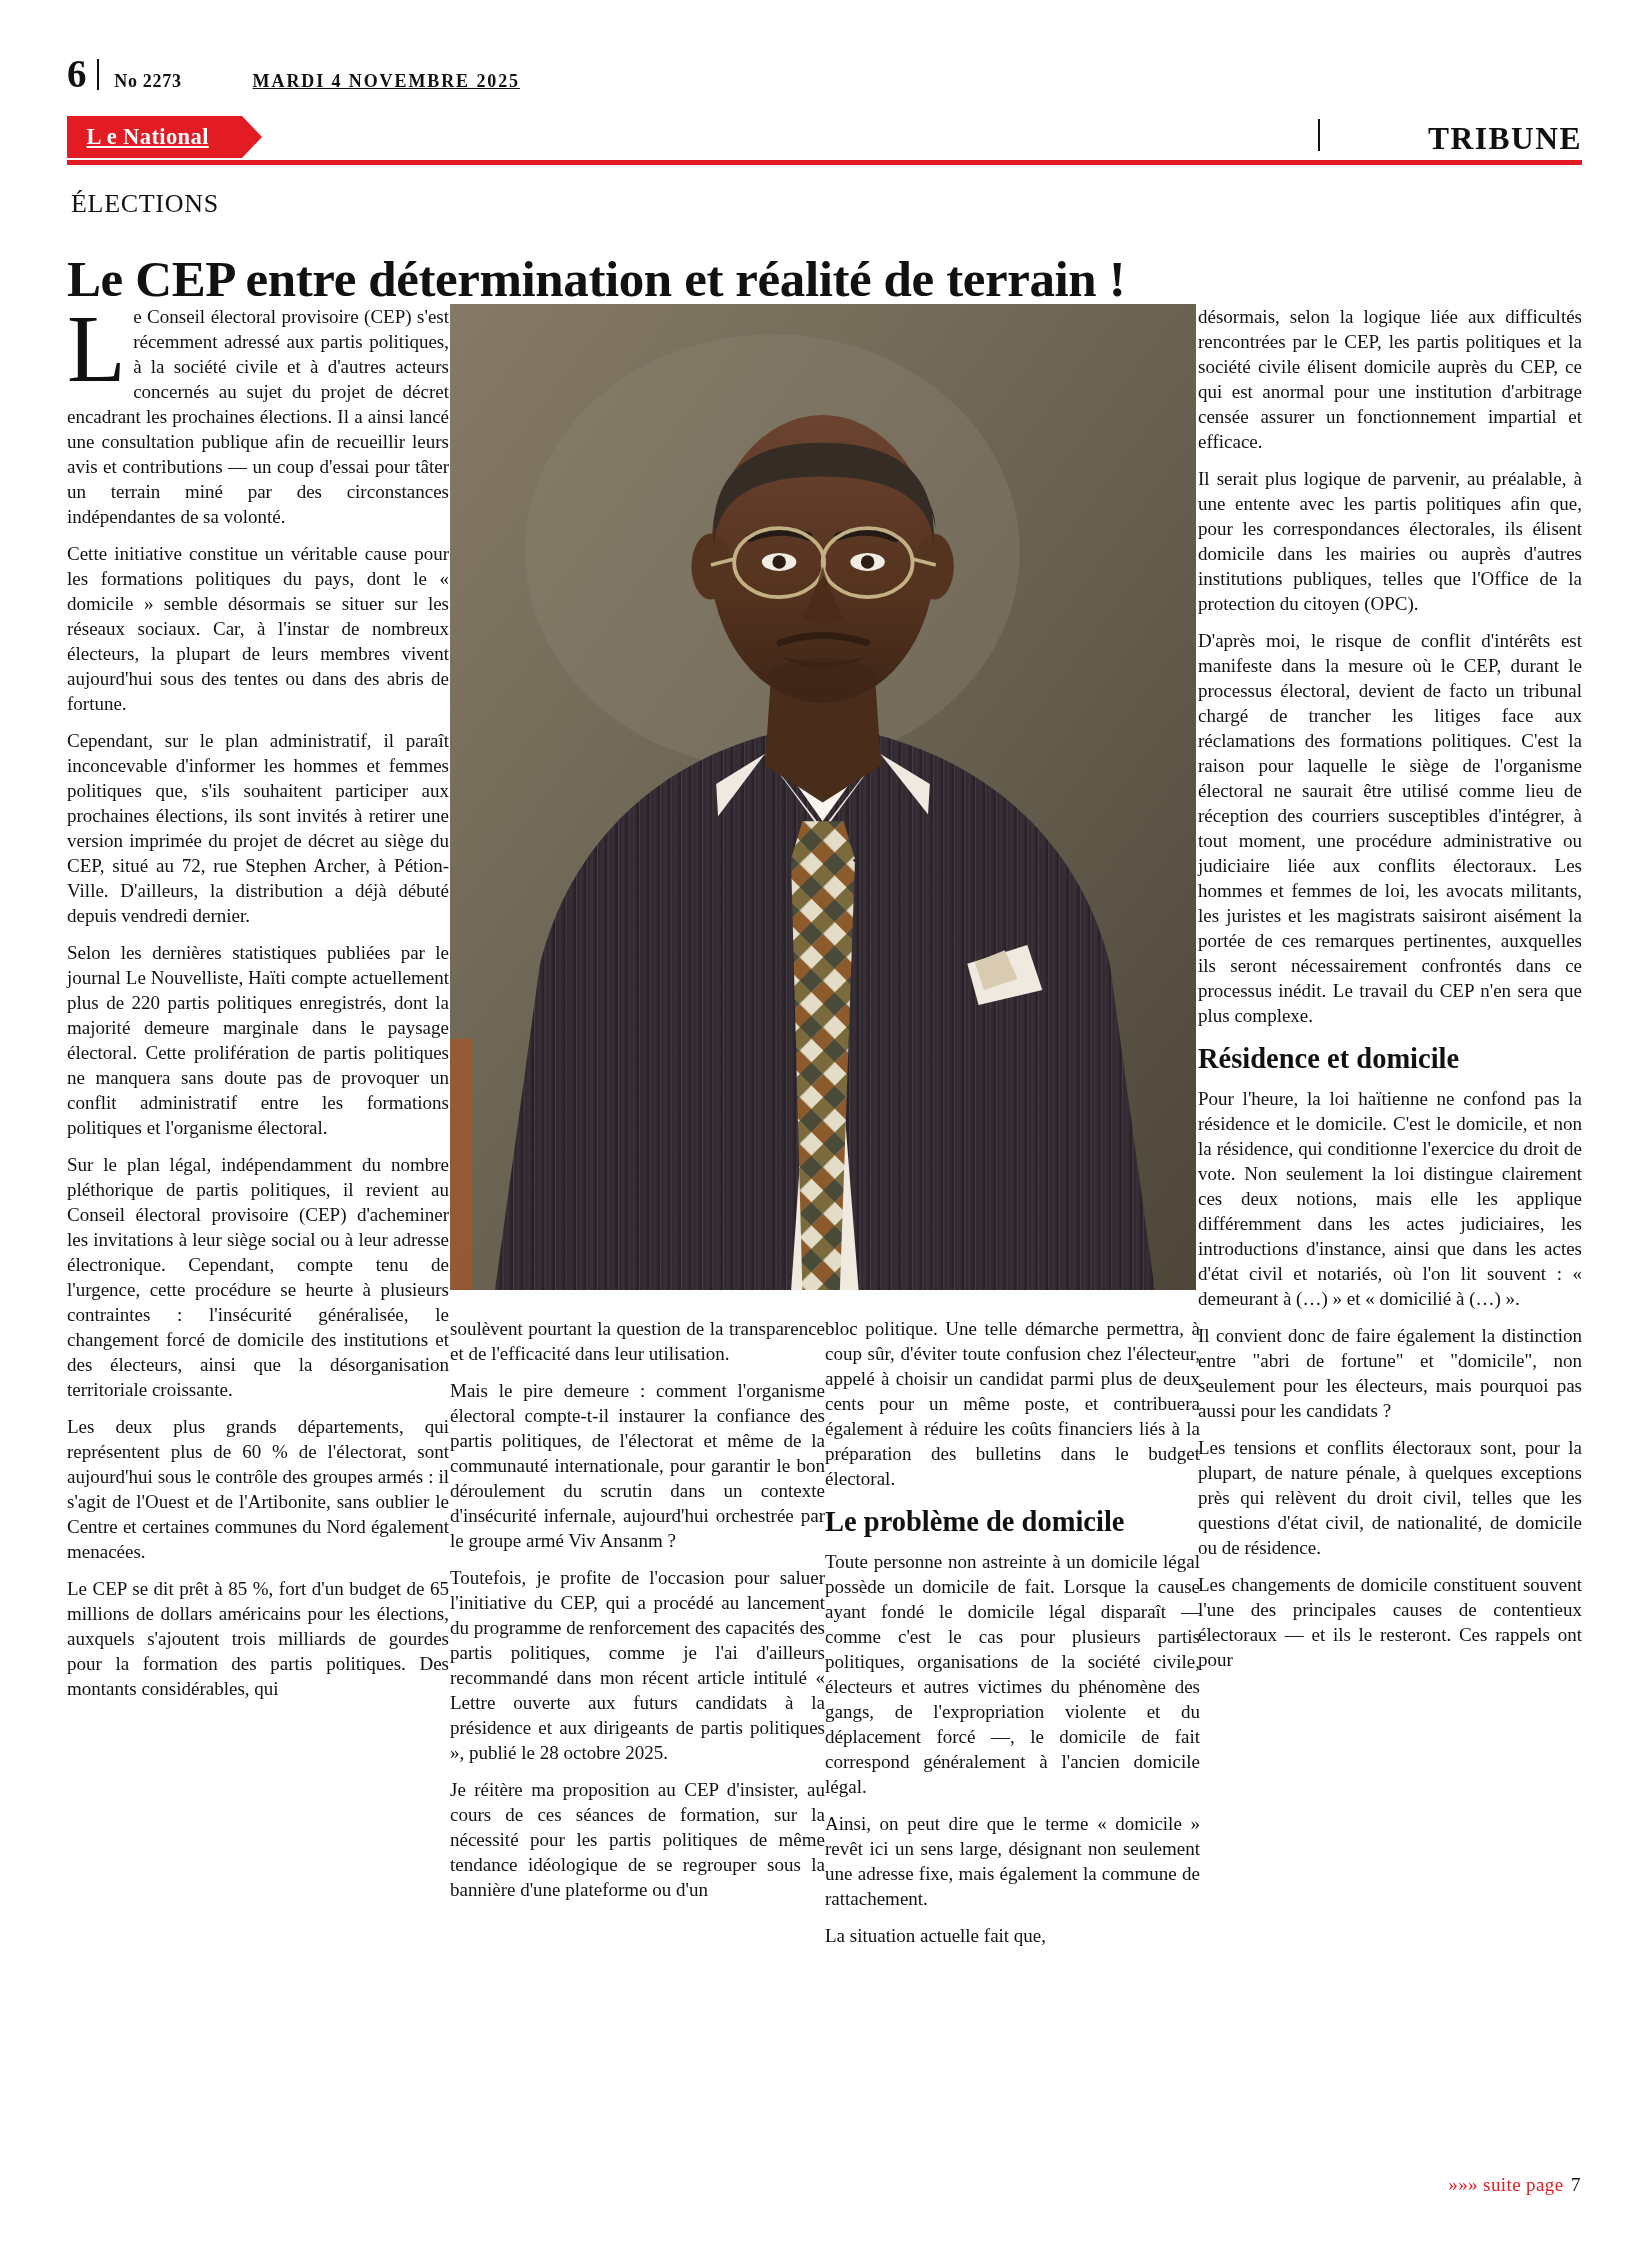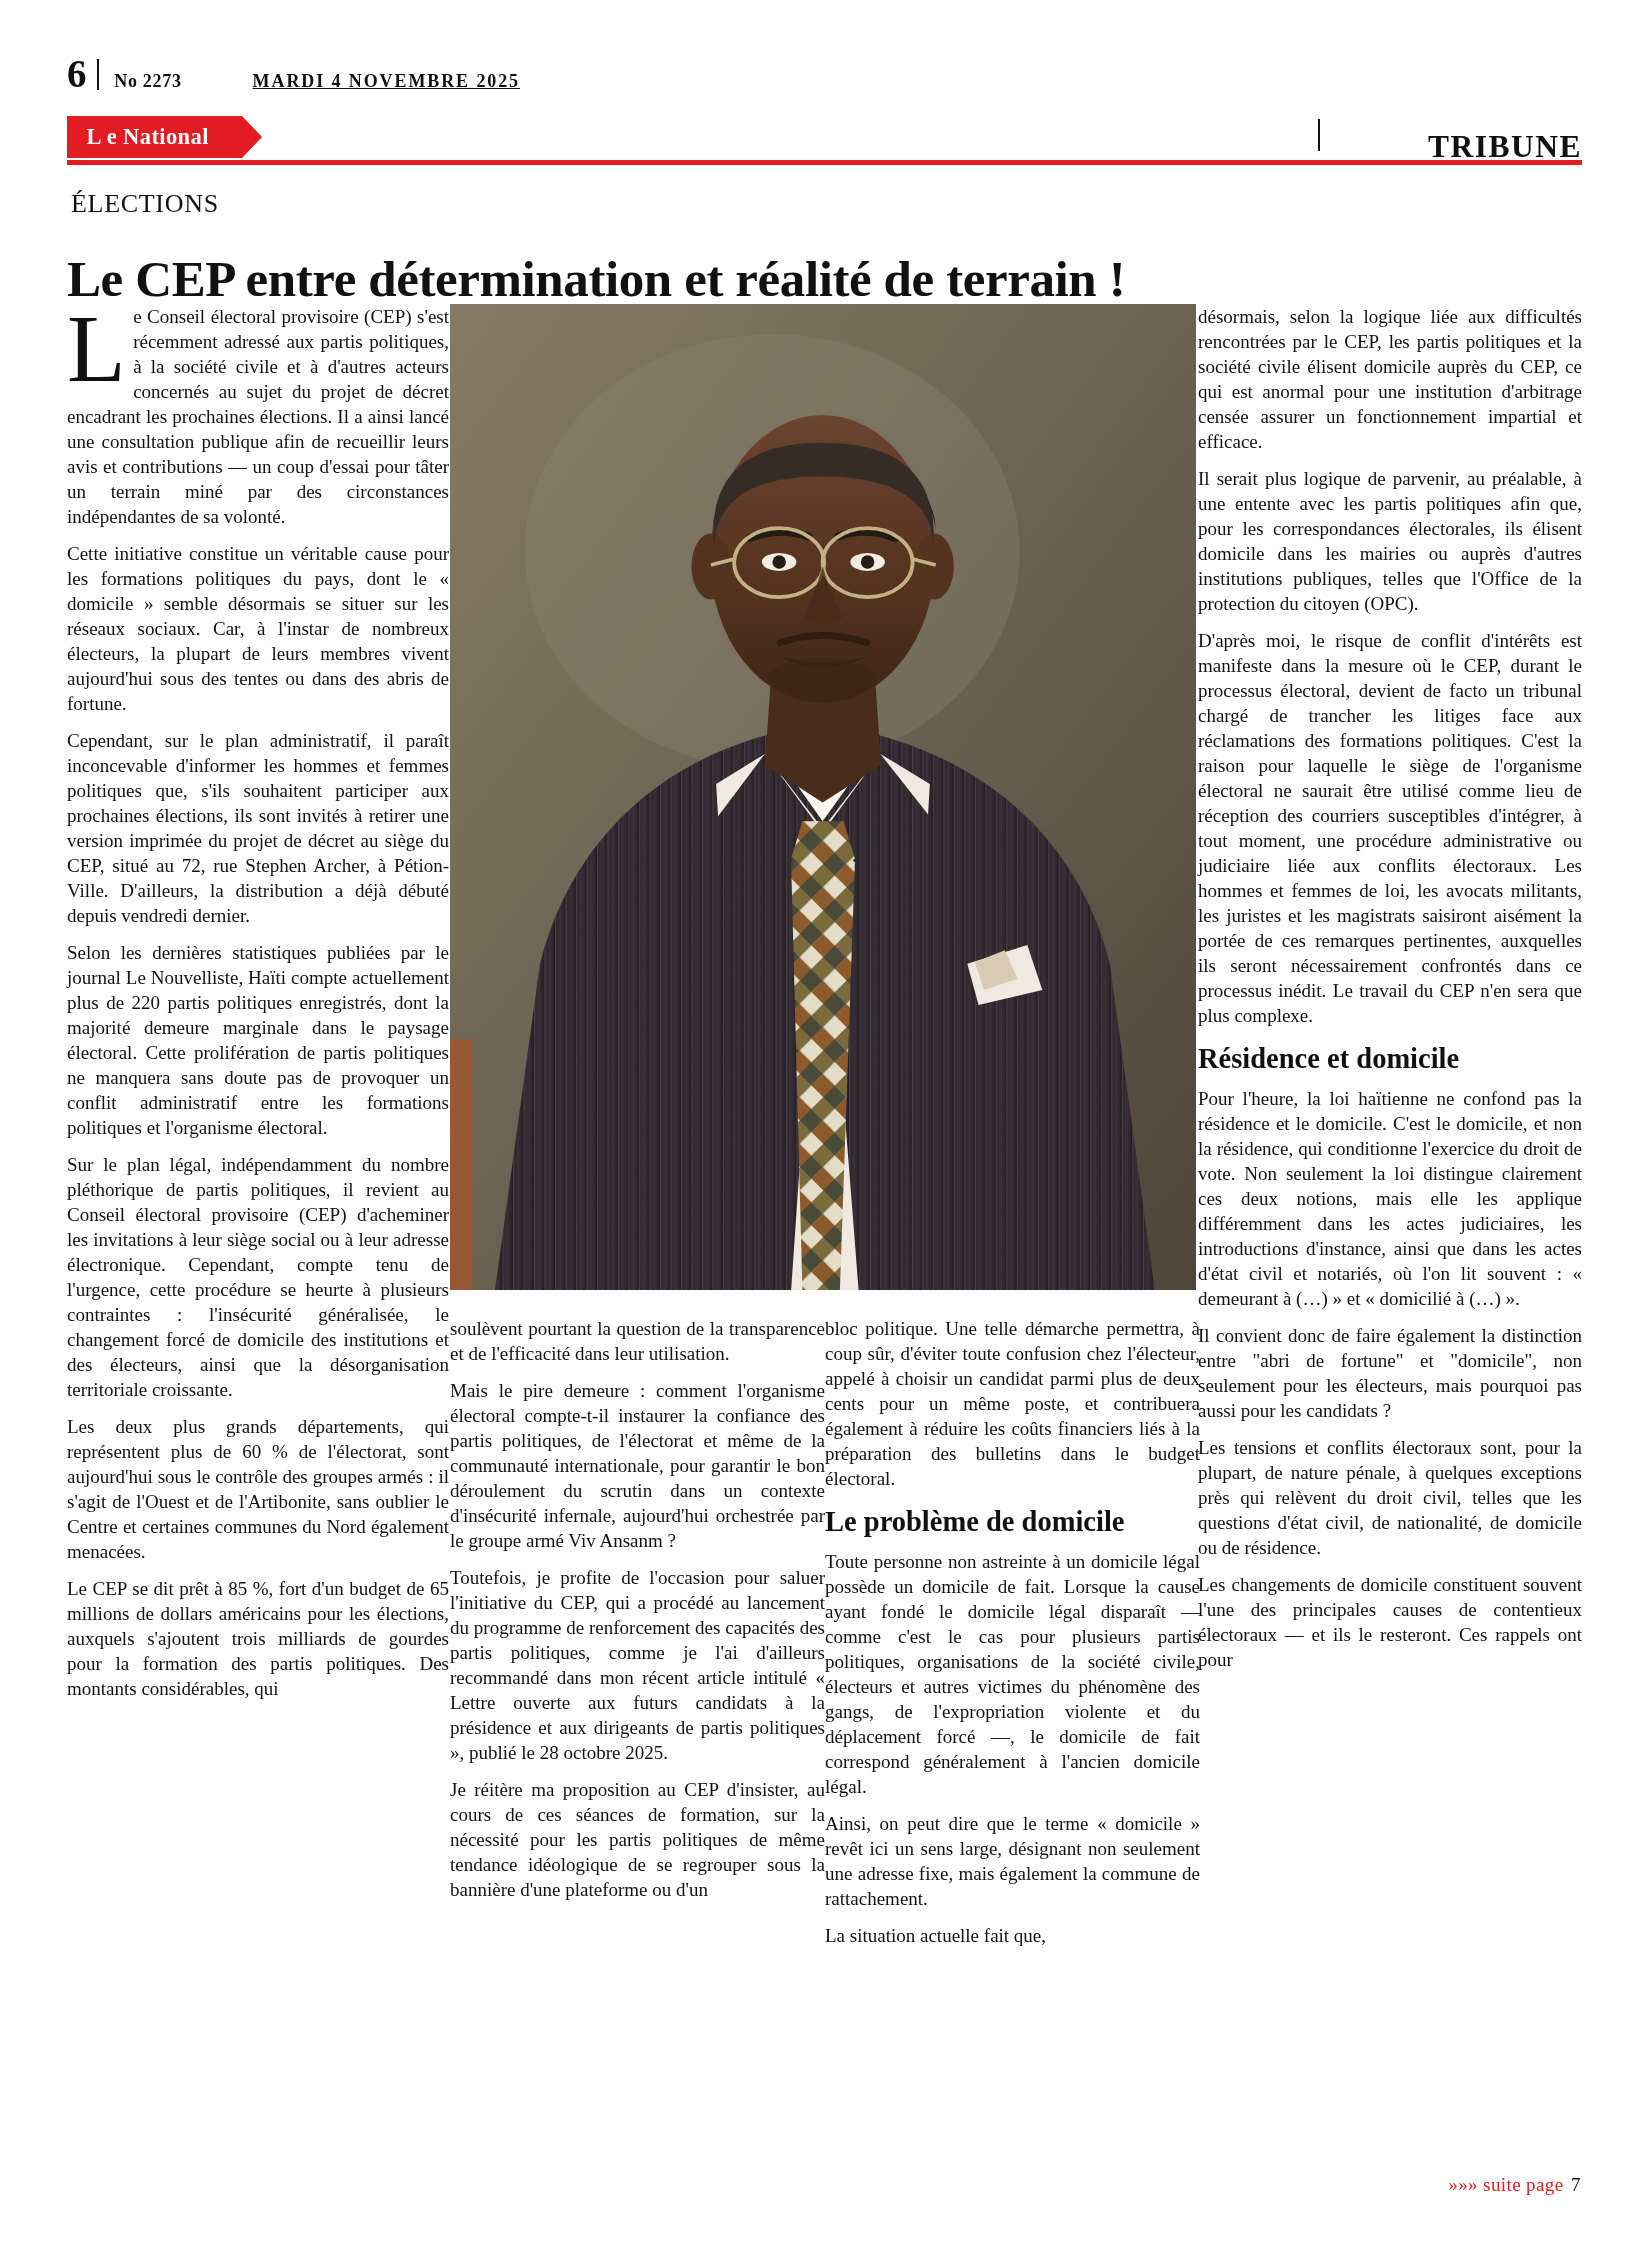--- a/index.html
+++ b/index.html
@@ -95,25 +95,26 @@
     border-top: 21px solid transparent;
     border-bottom: 21px solid transparent;
     border-left: 20px solid #e31b23;
   }
   .brand-flag-text {
     color: #ffffff;
     font-family: "Liberation Serif", serif;
     font-weight: bold;
     font-size: 22.5px;
     letter-spacing: 0.4px;
+    text-decoration: underline;
   }
   .section-title {
     position: absolute;
     right: 0;
-    top: 13px;
+    top: 5px;
     font-family: "Liberation Serif", serif;
     font-weight: bold;
     font-size: 31.5px;
     letter-spacing: 1.5px;
     color: #111;
   }
   .section-divider {
     position: absolute;
     right: 262px;
     top: 3px;

